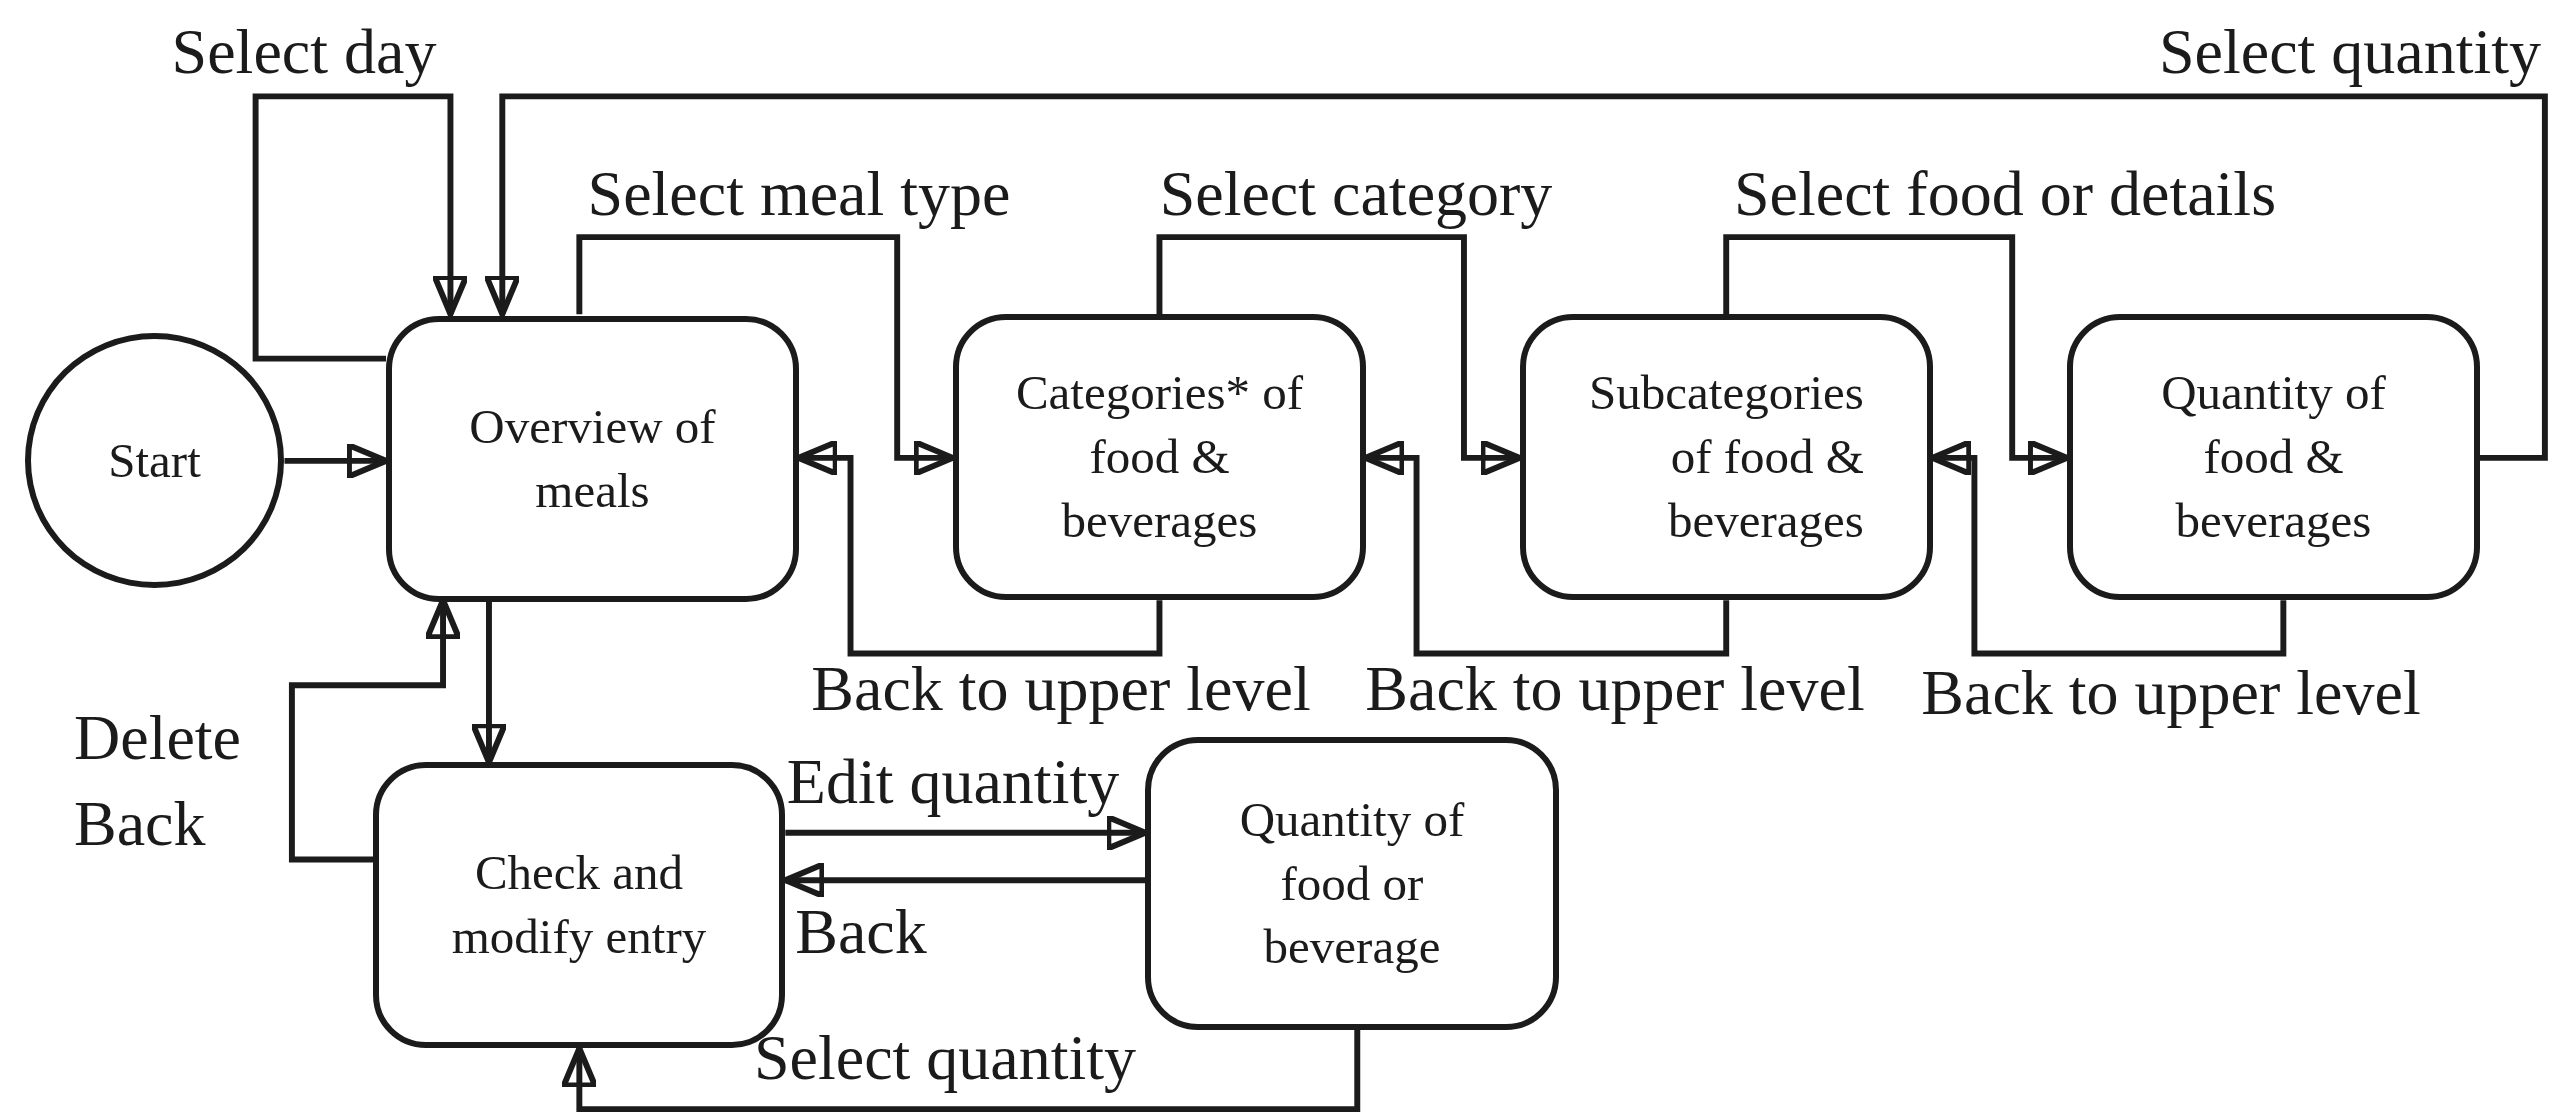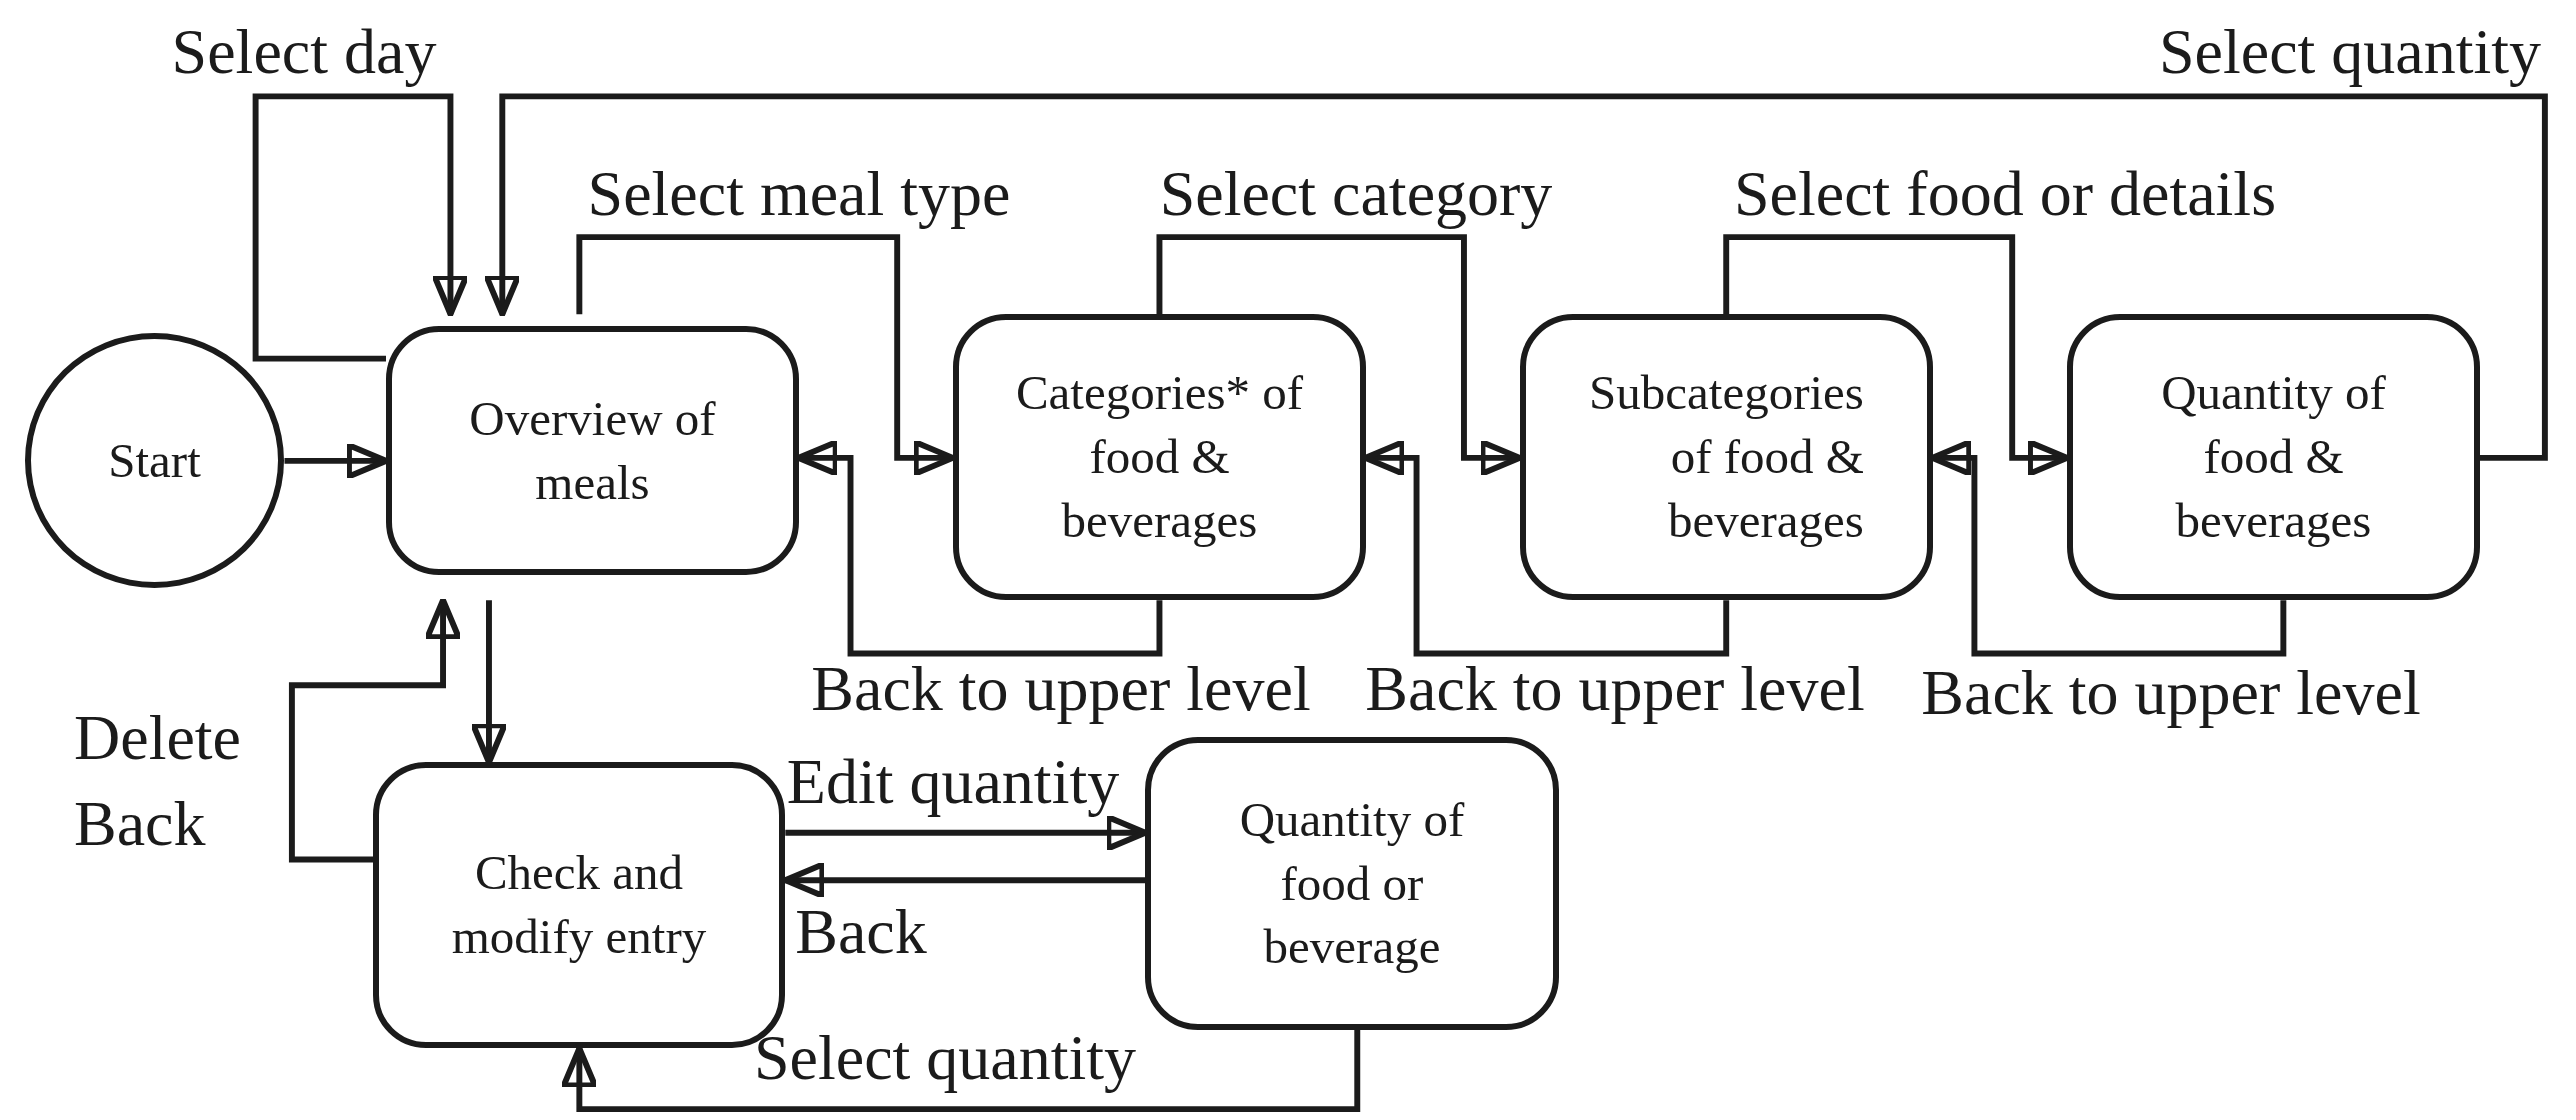--- a/index.html
+++ b/index.html
@@ -98,21 +98,21 @@
 
     <path d="M 1546 1188 L 1060 1188" marker-end="url(#arrow)"></path>
 
     <path d="M 1832 1390 L 1832 1497 L 782 1497 L 782 1415" marker-end="url(#arrow)"></path>
   </svg>
 
   <div class="node ellipse" style="left:25px; top:333px; width:259px; height:255px;">
     <span>Start</span>
   </div>
 
-  <div class="node rect" style="left:386px; top:326px; width:413px; height:249px;">
+  <div class="node rect" style="left:386px; top:316px; width:413px; height:286px;">
     <span>Overview of
 meals</span>
   </div>
 
   <div class="node rect" style="left:953px; top:314px; width:413px; height:286px;">
     <span>Categories* of
 food &amp;
 beverages</span>
   </div>
 

